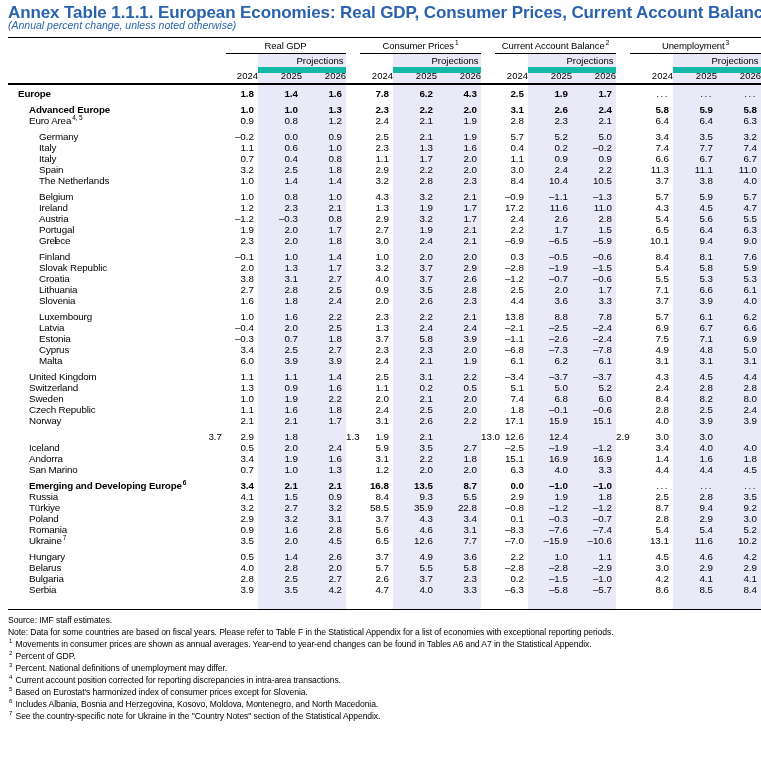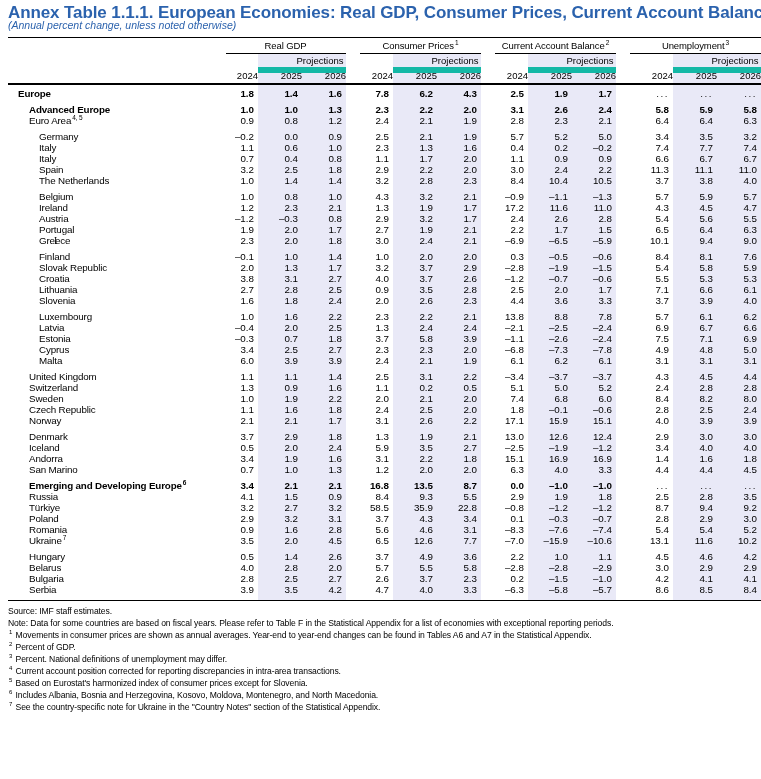--- a/index.html
+++ b/index.html
@@ -14,21 +14,21 @@
   .row{display:grid;grid-template-columns:218px 32px 44px 44px 14px 33px 44px 44px 14px 33px 44px 44px 14px 43px 44px 44px;align-items:end;}
   .thead{border-top:1px solid #000;}
   .hrow1{height:16px;}
   .glabel{text-align:center;border-bottom:1px solid #000;font-size:9.5px;line-height:15px;white-space:nowrap;letter-spacing:-0.1px;}
   .gc1{grid-column:2/5}.gc2{grid-column:6/9}.gc3{grid-column:10/13}.gc4{grid-column:14/17}
   .hrow2{height:14px;}
   .proj{text-align:center;border-bottom:6px solid #14b8a6;font-size:9.5px;line-height:13px;padding-left:36px;}
   .pc1{grid-column:3/5}.pc2{grid-column:7/9}.pc3{grid-column:11/13}.pc4{grid-column:15/17}
   .hrow3{height:15px;border-bottom:2px solid #000;}
   .ycell{text-align:right;font-size:9.5px;line-height:14px;}
-  .tbody{border-bottom:1.5px solid #000;padding-bottom:5px;}
+  .tbody{border-bottom:1.5px solid #000;padding-bottom:14px;}
   .section{margin-top:5px;}
   .section:first-child{margin-top:3px;}
   .brow{height:11px;}
   .brow .name{font-size:9.8px;line-height:11px;white-space:nowrap;position:relative;letter-spacing:-0.15px;}
   .ind0 .name{padding-left:10px}.ind1 .name{padding-left:21px}.ind2 .name{padding-left:31px}
   .num{text-align:right;padding-right:4px;font-size:9.8px;line-height:11px;}
   .bold{font-weight:bold;}
   .dots{letter-spacing:1.5px;font-weight:normal;color:#222;}
   sup{font-size:6.5px;line-height:0;margin-left:1px;}
   .ibeam{position:absolute;left:46px;top:0;width:7px;height:11px;}
@@ -598,21 +598,20 @@
             <div class="cell num">15.9</div>
             <div class="cell num">15.1</div>
             <div class="cell"></div>
             <div class="cell num">4.0</div>
             <div class="cell num">3.9</div>
             <div class="cell num">3.9</div>
           </div>
         </div>
         <div class="section">
           <div class="row brow ind1">
-            <div class="cell name"><span>Denmark</span></div>
             <div class="cell num">3.7</div>
             <div class="cell num">2.9</div>
             <div class="cell num">1.8</div>
             <div class="cell"></div>
             <div class="cell num">1.3</div>
             <div class="cell num">1.9</div>
             <div class="cell num">2.1</div>
             <div class="cell"></div>
             <div class="cell num">13.0</div>
             <div class="cell num">12.6</div>

